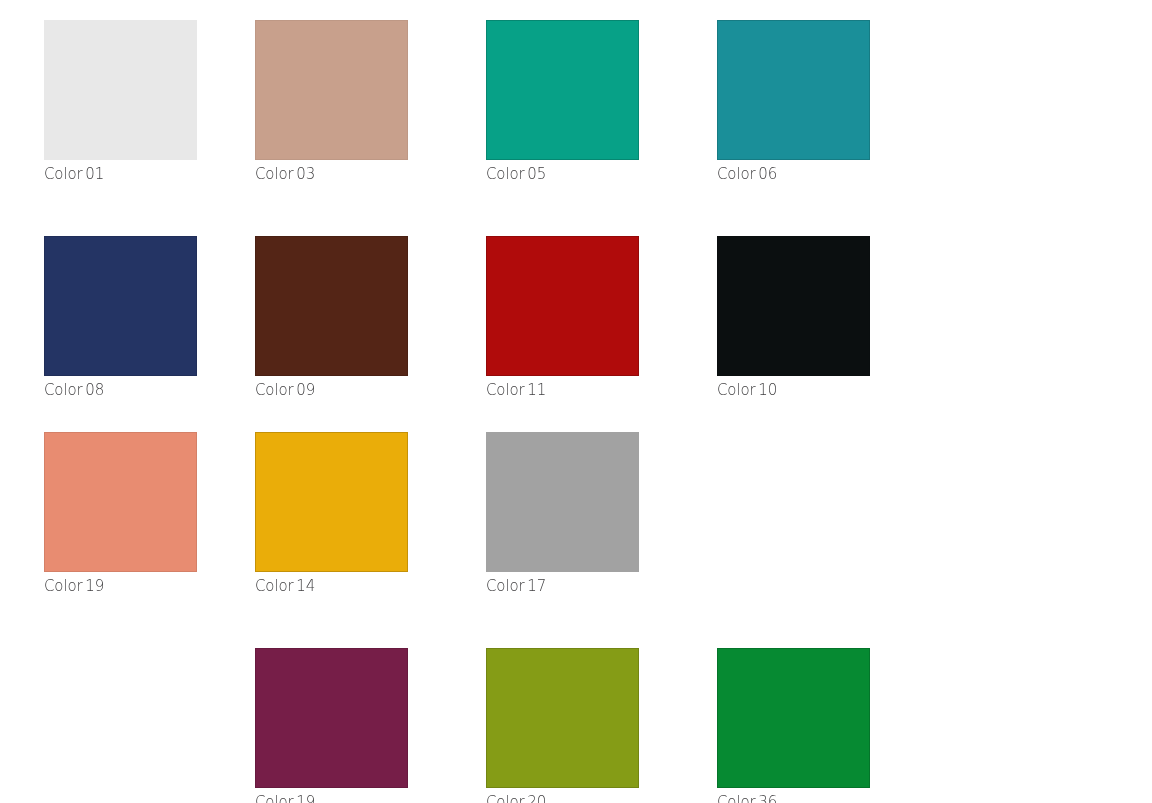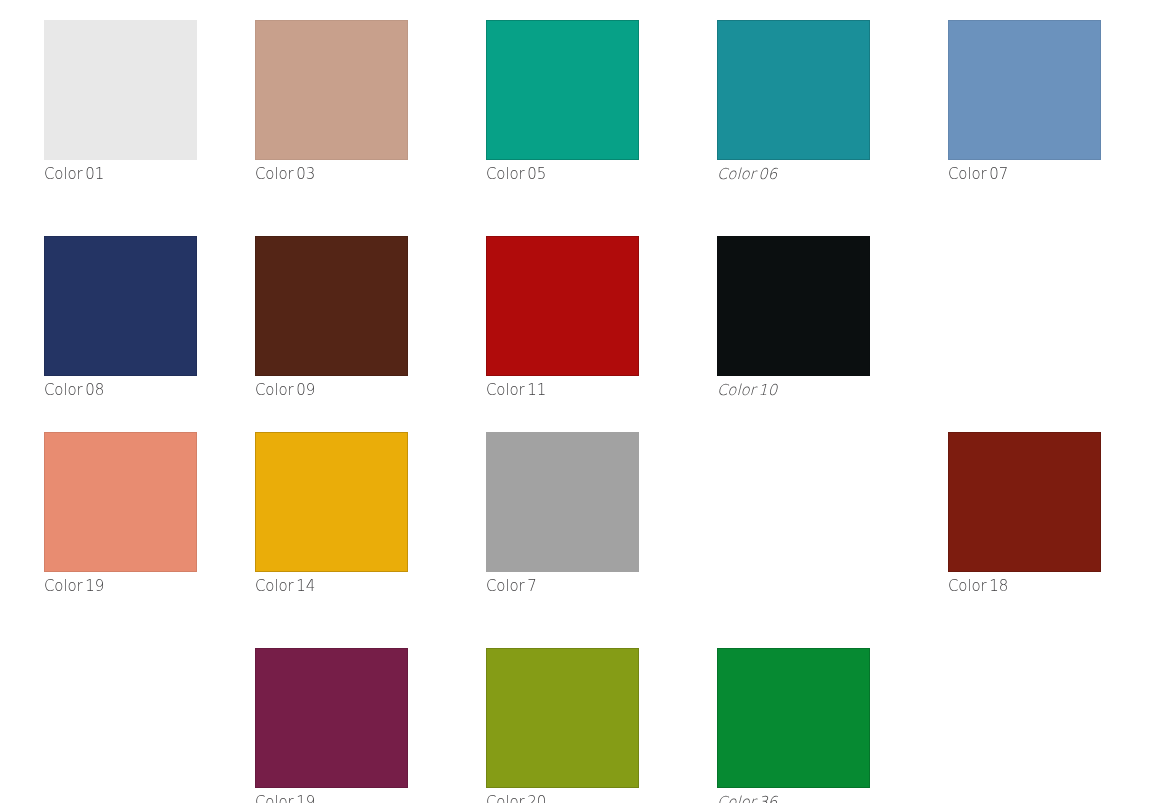--- a/index.html
+++ b/index.html
@@ -5,21 +5,21 @@
 <style>
   html, body { margin:0; padding:0; background:#ffffff; }
   body { width:1152px; height:803px; overflow:hidden;
          font-family:"DejaVu Sans Light","DejaVu Sans",sans-serif; }
   .grid { position:relative; width:1152px; height:803px; background:#ffffff; }
 
   .cell   { position:absolute; width:153px; }
   .c0 { left:24px;padding-left:20px;  }
   .c1 { left:255px; }
   .c2 { left:486px; }
-  .c3 { left:717px;font-style:italic; }
+  .c3 { left:717px; }
   .c4 { left:948px; }
   .r0 { top:20px;  }
   .r1 { top:236px; }
   .r2 { top:432px; }
   .r3 { top:648px; }
 
   .swatch { width:153px; height:140px; position:relative;
             background:var(--chip,#ccc); }
   
   .swatch::after { content:""; position:absolute; inset:0; pointer-events:none;
@@ -41,24 +41,20 @@
     <div class="label">Color 03</div>
   </div>
   <div class="cell r0 c2">
     <div class="swatch" style="--chip: #07A187; --rim: #068771;"></div>
     <div class="label">Color 05</div>
   </div>
   <div class="cell r0 c3">
     <div class="swatch" style="--chip: #1A8F99; --rim: #167B83;"></div>
     <div class="label">Color 06</div>
   </div>
-  <div class="cell r0 c4">
-    <div class="swatch" style="--chip: #6B92BD; --rim: #6387AF;"></div>
-    <div class="label">Color 07</div>
-  </div>
   <div class="cell r1 c0">
     <div class="swatch" style="--chip: #243464; --rim: #202E59;"></div>
     <div class="label">Color 08</div>
   </div>
   <div class="cell r1 c1">
     <div class="swatch" style="--chip: #542516; --rim: #492013;"></div>
     <div class="label">Color 09</div>
   </div>
   <div class="cell r1 c2">
     <div class="swatch" style="--chip: #B00B0B; --rim: #940909;"></div>
@@ -71,25 +67,21 @@
   <div class="cell r2 c0">
     <div class="swatch" style="--chip: #E88C71; --rim: #D48067;"></div>
     <div class="label">Color 19</div>
   </div>
   <div class="cell r2 c1">
     <div class="swatch" style="--chip: #EAAD09; --rim: #C49108;"></div>
     <div class="label">Color 14</div>
   </div>
   <div class="cell r2 c2">
     <div class="swatch" style="--chip: #A2A2A2; --rim: #A2A2A2;"></div>
-    <div class="label">Color 7</div>
-  </div>
-  <div class="cell r2 c4">
-    <div class="swatch" style="--chip: #7D1C0F; --rim: #6A180D;"></div>
-    <div class="label">Color 18</div>
+    <div class="label">Color 17</div>
   </div>
   <div class="cell r3 c1">
     <div class="swatch" style="--chip: #761E48; --rim: #671A3F;"></div>
     <div class="label">Color 19</div>
   </div>
   <div class="cell r3 c2">
     <div class="swatch" style="--chip: #859C16; --rim: #728513;"></div>
     <div class="label">Color 20</div>
   </div>
   <div class="cell r3 c3">

